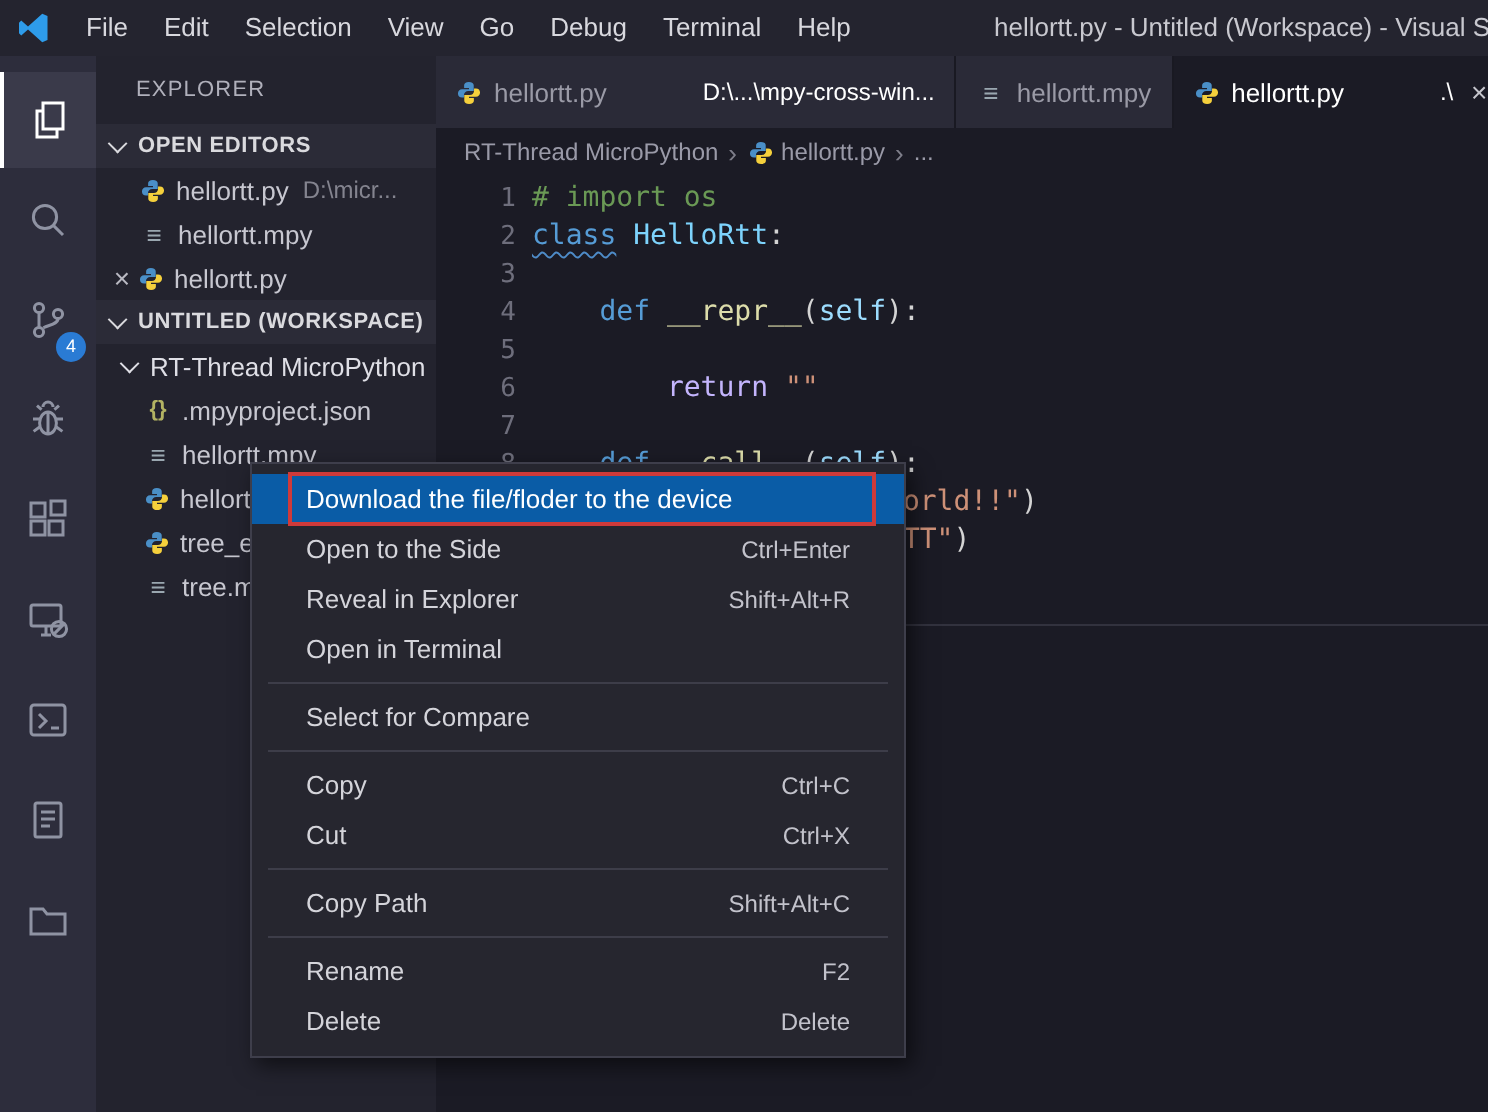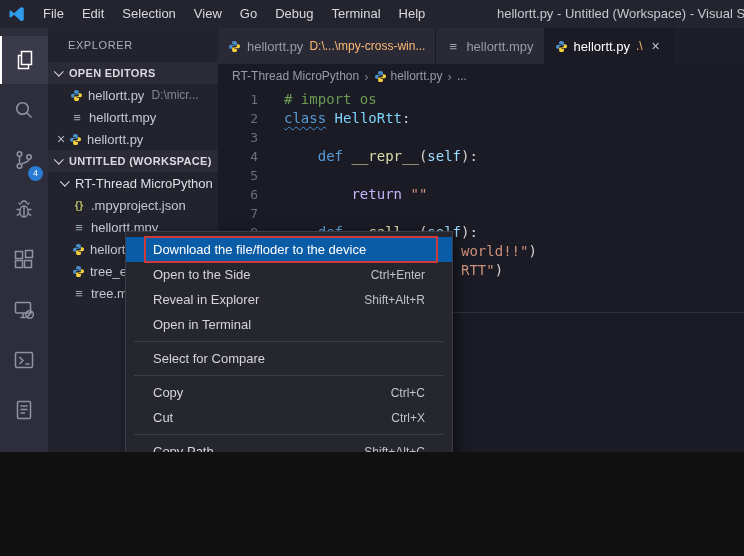--- a/index.html
+++ b/index.html
@@ -1,16 +1,16 @@
 <!DOCTYPE html>
 <html><head>
 <meta charset="utf-8">
 <style>
   html,body{margin:0;padding:0;background:#111;}
-  #app{position:relative;width:744px;height:452px;overflow:hidden;background:#1b1b25;
+  #app{position:relative;width:744px;height:556px;overflow:hidden;background:#1b1b25;
        font-family:"Liberation Sans","DejaVu Sans",sans-serif;font-size:13px;color:#ccc;
        -webkit-font-smoothing:antialiased;}
   
   .titlebar{position:absolute;left:0;top:0;width:744px;height:28px;background:#24242f;
             display:flex;align-items:center;z-index:3;}
   .logo{width:34px;display:flex;justify-content:center;align-items:center;}
   .menubar{display:flex;height:28px;}
   .mitem{padding:0 9px;line-height:28px;color:#d8d8de;font-size:13px;cursor:default;}
   .window-title{position:absolute;left:497px;top:0;line-height:28px;color:#c8c8cf;
                 white-space:nowrap;overflow:hidden;max-width:247px;}
@@ -42,30 +42,30 @@
   .ficon{display:inline-block;width:14px;text-align:center;flex:none;font-size:12px;}
   .ficon.mpy{color:#9aa7b0;font-size:13px;}
   .ficon.json{color:#b3b363;font-weight:bold;font-size:11px;}
   .pyicon{flex:none;}
   
   .editor{position:absolute;left:218px;top:28px;width:526px;height:528px;background:#1b1b25;}
   .tabbar{height:36px;background:#1e1e29;display:flex;}
   .tab{display:flex;align-items:center;gap:6px;padding:0 10px;background:#2a2a37;
        border-right:1px solid #191922;color:#9a9aa6;font-size:13px;white-space:nowrap;}
   .tab.active{background:#1b1b25;color:#fff;}
-  .tab .desc{color:#fdba74;font-size:12px;}
+  .tab .desc{color:#ffffff;font-size:12px;margin-left:42px;}
   .tab .close-x{width:14px;color:#c5c5cc;}
   .breadcrumb{height:24px;display:flex;align-items:center;gap:5px;padding-left:14px;
               color:#9a9aa8;font-size:12px;white-space:nowrap;}
   .bc-sep{color:#7e7e8a;font-size:13px;}
   .code{padding-top:2px;}
   .code-line{display:flex;height:19px;line-height:19px;
              font-family:"DejaVu Sans Mono",monospace;font-size:14px;}
   .ln{width:40px;text-align:right;color:#6e6e7c;font-size:13px;flex:none;}
-  .lc{margin-left:26px;white-space:pre;color:#d4d4d4;}
+  .lc{margin-left:8px;white-space:pre;color:#d4d4d4;}
   .c-comment{color:#6a9955;}
   .c-kw{color:#569cd6;}
   .c-squiggle{text-decoration:underline wavy #4e8cc9 1px;text-underline-offset:3px;}
   .c-type{color:#7dd3fc;}
   .c-fn{color:#dcdcaa;}
   .c-self{color:#9cdcfe;}
   .c-ctrl{color:#c4b5fd;}
   .c-str{color:#ce9178;}
   .c-plain{color:#d4d4d4;}
   .editor-divider{position:absolute;left:0;top:284px;width:526px;height:1px;background:#32323e;}

